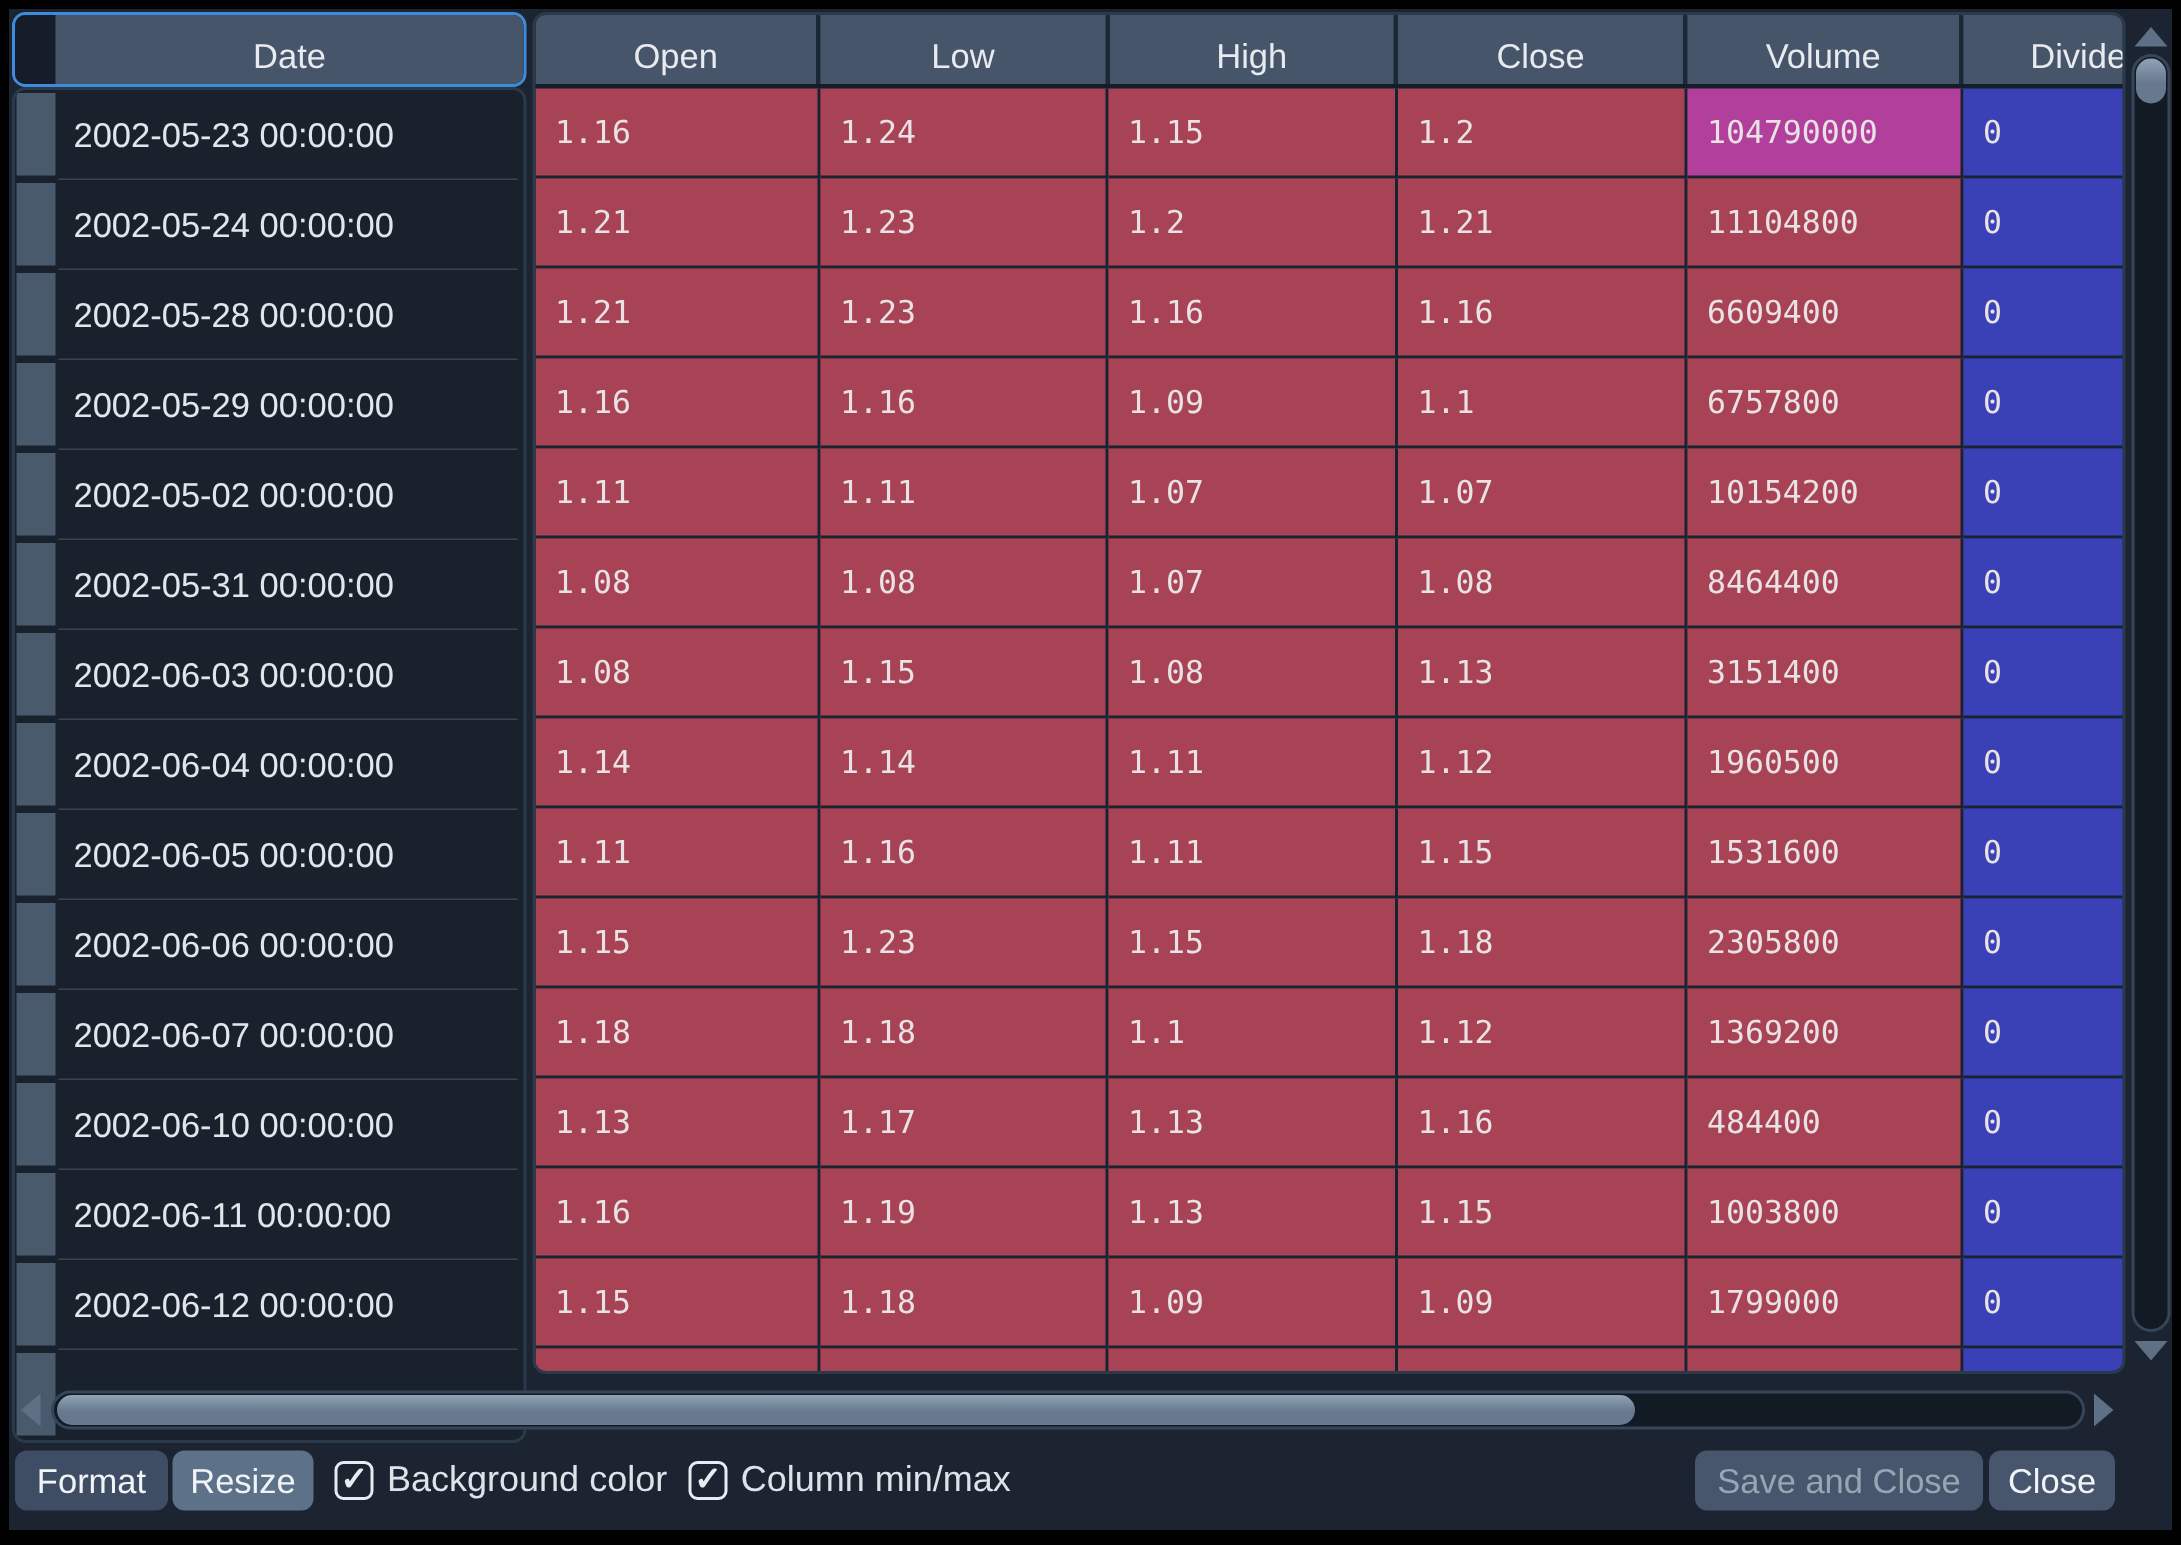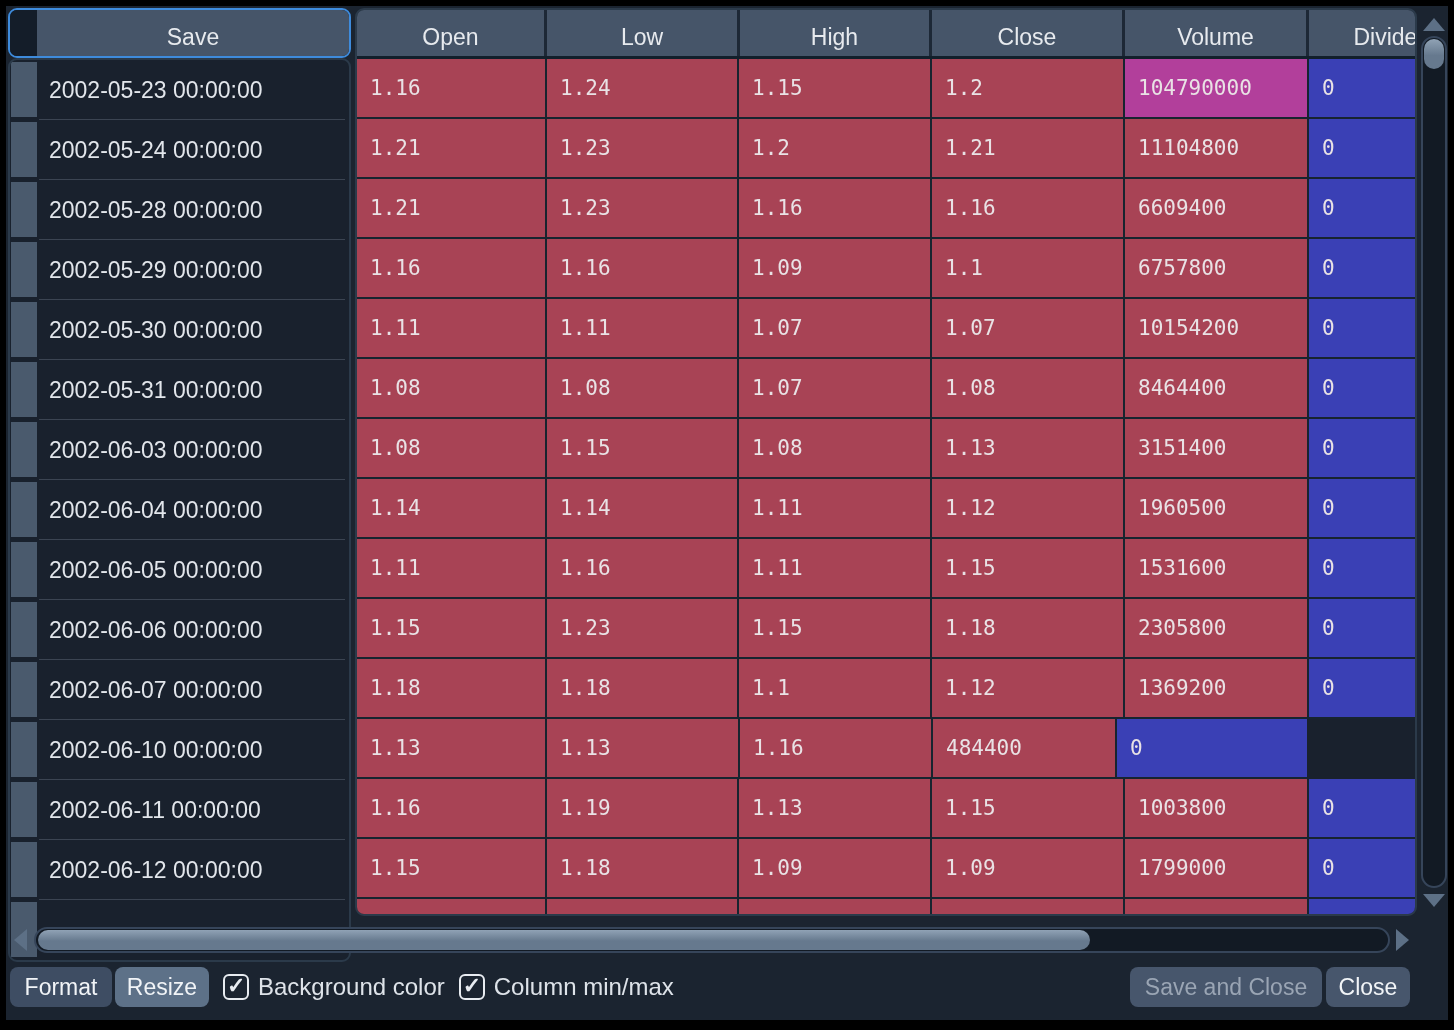--- a/index.html
+++ b/index.html
@@ -86,21 +86,21 @@
   .btn-save{width:192px;background:var(--btn-right);color:var(--disabled-text);margin-left:auto}
   .btn-close{width:84px;background:var(--btn-right);margin-left:4px}
 </style>
 </head>
 <body>
 
 <div class="surface">
 
   <div class="date-header-pane">
     <div class="corner-cell"></div>
-    <div class="date-header-cell">Save</div>
+    <div class="date-header-cell">Date</div>
   </div>
 
   <div class="date-rows-pane" id="dateRows">
       <div class="date-row">
         <div class="row-handle"></div>
         <div class="date-cell">2002-05-23 00:00:00</div>
         <div class="date-sep"></div>
       </div>
       <div class="date-row">
         <div class="row-handle"></div>
@@ -112,21 +112,21 @@
         <div class="date-cell">2002-05-28 00:00:00</div>
         <div class="date-sep"></div>
       </div>
       <div class="date-row">
         <div class="row-handle"></div>
         <div class="date-cell">2002-05-29 00:00:00</div>
         <div class="date-sep"></div>
       </div>
       <div class="date-row">
         <div class="row-handle"></div>
-        <div class="date-cell">2002-05-30 00:00:00</div>
+        <div class="date-cell">2002-05-02 00:00:00</div>
         <div class="date-sep"></div>
       </div>
       <div class="date-row">
         <div class="row-handle"></div>
         <div class="date-cell">2002-05-31 00:00:00</div>
         <div class="date-sep"></div>
       </div>
       <div class="date-row">
         <div class="row-handle"></div>
         <div class="date-cell">2002-06-03 00:00:00</div>
@@ -266,20 +266,21 @@
         <div class="data-row">
           <div class="cell w0 bg-red">1.18</div>
           <div class="cell w1 bg-red">1.18</div>
           <div class="cell w2 bg-red">1.1</div>
           <div class="cell w3 bg-red">1.12</div>
           <div class="cell w4 bg-red">1369200</div>
           <div class="cell w5 bg-blue">0</div>
         </div>
         <div class="data-row">
           <div class="cell w0 bg-red">1.13</div>
+          <div class="cell w1 bg-red">1.17</div>
           <div class="cell w2 bg-red">1.13</div>
           <div class="cell w3 bg-red">1.16</div>
           <div class="cell w4 bg-red">484400</div>
           <div class="cell w5 bg-blue">0</div>
         </div>
         <div class="data-row">
           <div class="cell w0 bg-red">1.16</div>
           <div class="cell w1 bg-red">1.19</div>
           <div class="cell w2 bg-red">1.13</div>
           <div class="cell w3 bg-red">1.15</div>

